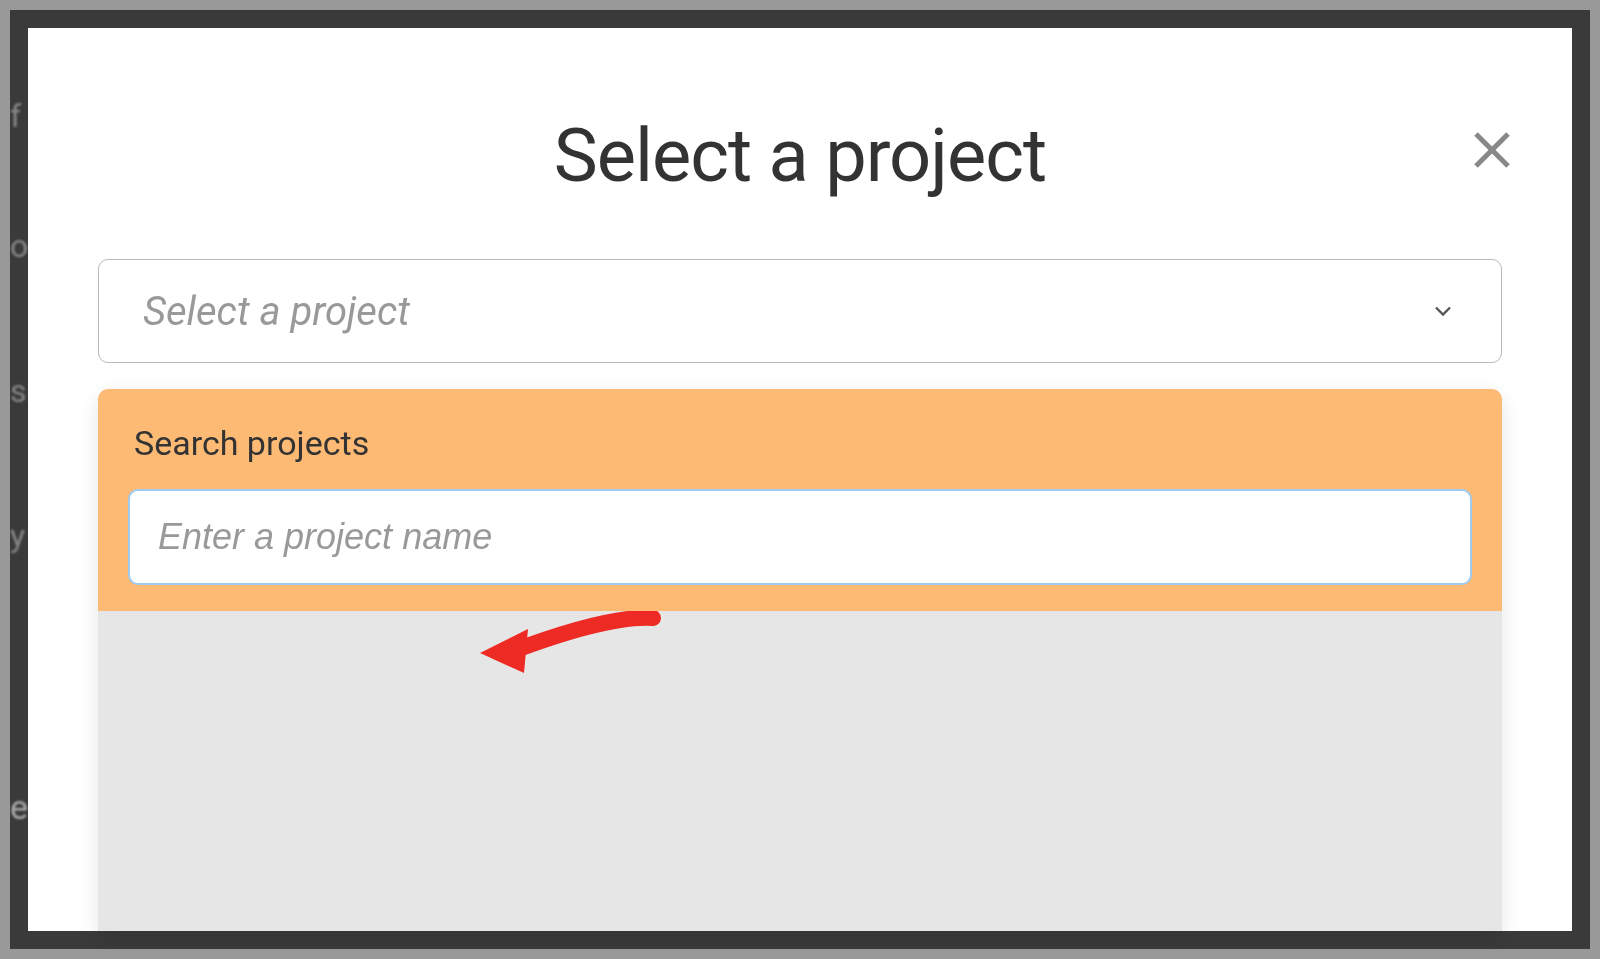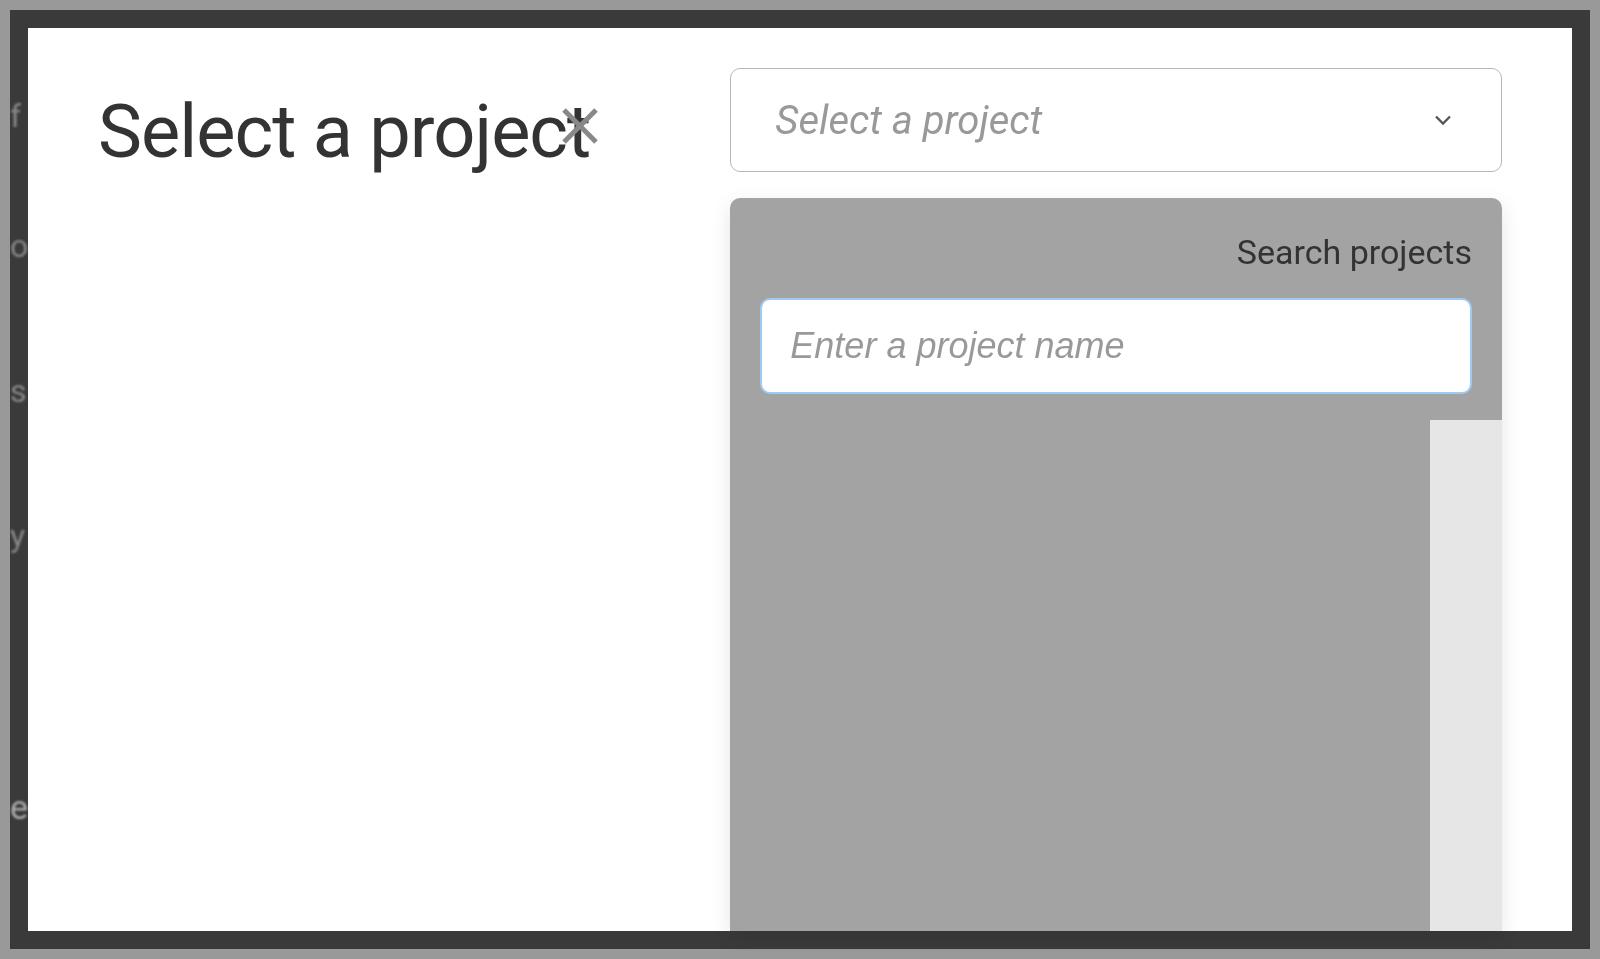--- a/index.html
+++ b/index.html
@@ -44,22 +44,22 @@
     .behind-3 { top: 365px; }
     .behind-4 { top: 510px; }
     .behind-6 { top: 780px; font-size: 34px; color: #aaa; }
     
     .modal {
       width: 100%;
       height: 100%;
       background: #ffffff;
       position: relative;
       display: flex;
-      flex-direction: row;
-      padding-top: 40px;
+      flex-direction: column;
+      padding-top: 64px;
     }
     
     .modal-header {
       position: relative;
       text-align: center;
       padding: 20px 70px 60px;
     }
     
     .modal-title {
       font-size: 74px;
@@ -118,28 +118,27 @@
       width: 28px;
       height: 28px;
       stroke: #555;
       stroke-width: 2;
       fill: none;
     }
     
     .dropdown-panel {
       margin-top: 26px;
       border-radius: 10px 10px 0 0;
-      background: #a3a3a3;
+      background: #fdba74;
       box-shadow: 0 6px 20px rgba(0,0,0,0.1);
       padding: 34px 30px 0 30px;
       flex: 1;
       display: flex;
       flex-direction: column;
       overflow: hidden;
-      align-items: flex-end;
     }
     
     .search-label {
       font-size: 34px;
       color: #333;
       margin-bottom: 26px;
       padding-left: 6px;
     }
     
     .search-input {

